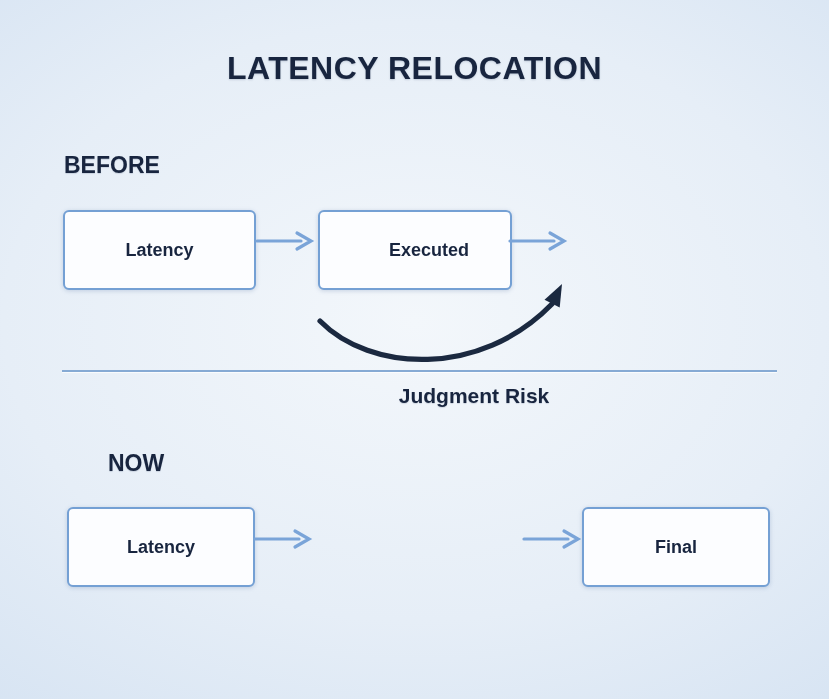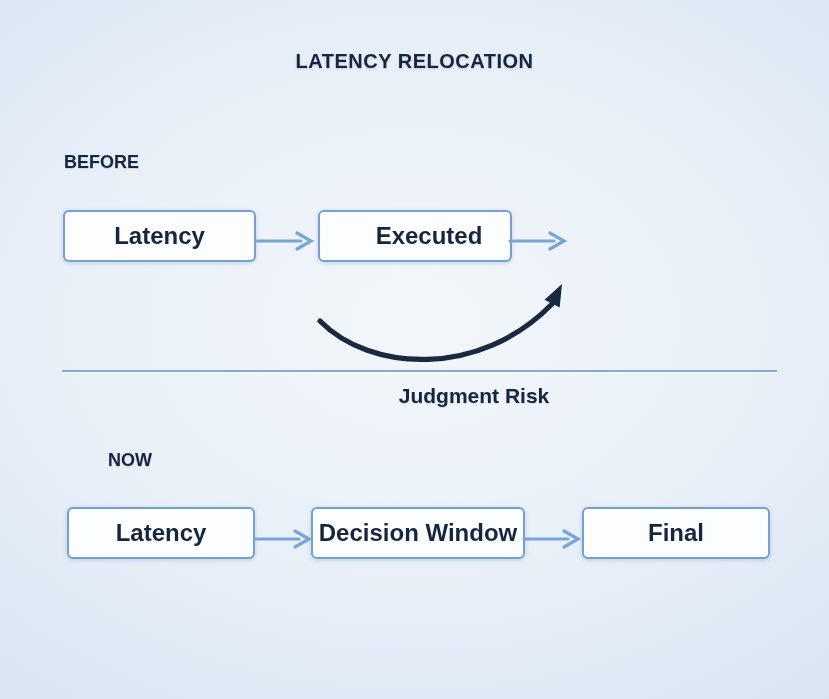--- a/index.html
+++ b/index.html
@@ -21,44 +21,44 @@
         #d4e2f2 80%,
         var(--background-edge) 100%);
   }
   .title {
     position: absolute;
     top: 50px;
     left: 0;
     width: 100%;
     margin: 0;
     text-align: center;
-    font-size: 20px;
+    font-size: 32px;
     font-weight: bold;
     letter-spacing: 0.5px;
     color: var(--text-dark);
     text-shadow: 0 1px 2px rgba(30,50,90,0.18);
   }
   .section-label {
     position: absolute;
-    font-size: 18px;
+    font-size: 23px;
     font-weight: bold;
     color: var(--text-dark);
     text-shadow: 0 1px 1px rgba(30,50,90,0.15);
   }
   .node {
     position: absolute;
-    height: 52px;
+    height: 80px;
     background: var(--box-fill);
     border: 2.5px solid var(--box-border);
     border-radius: 6px;
     box-shadow: 0 1px 4px rgba(90,120,165,0.28);
     display: flex;
     align-items: center;
     justify-content: center;
-    font-size: 24px;
+    font-size: 18px;
     font-weight: bold;
     color: var(--text-dark);
     box-sizing: border-box;
   }
   .flow-arrow {
     position: absolute;
     color: var(--arrow-light);
   }
   .flow-arrow path {
     stroke: currentColor;
@@ -134,21 +134,20 @@
 
   <div class="section-label" style="left:64px; top:450px;margin-left:44px;">NOW</div>
 
   <div class="node" style="left:67px; top:507px; width:188px;">Latency</div>
 
   <svg class="flow-arrow" style="left:253px; top:528px;" width="62" height="22" viewBox="0 0 62 22" aria-hidden="true">
     <path d="M2 11 H46"></path>
     <path d="M42 3 L56 11 L42 19"></path>
   </svg>
 
-  <div class="node" style="left:311px; top:507px; width:214px;">Decision Window</div>
 
   <svg class="flow-arrow" style="left:522px; top:528px;" width="62" height="22" viewBox="0 0 62 22" aria-hidden="true">
     <path d="M2 11 H46"></path>
     <path d="M42 3 L56 11 L42 19"></path>
   </svg>
 
   <div class="node" style="left:582px; top:507px; width:188px;">Final</div>
 
 </div>
 

